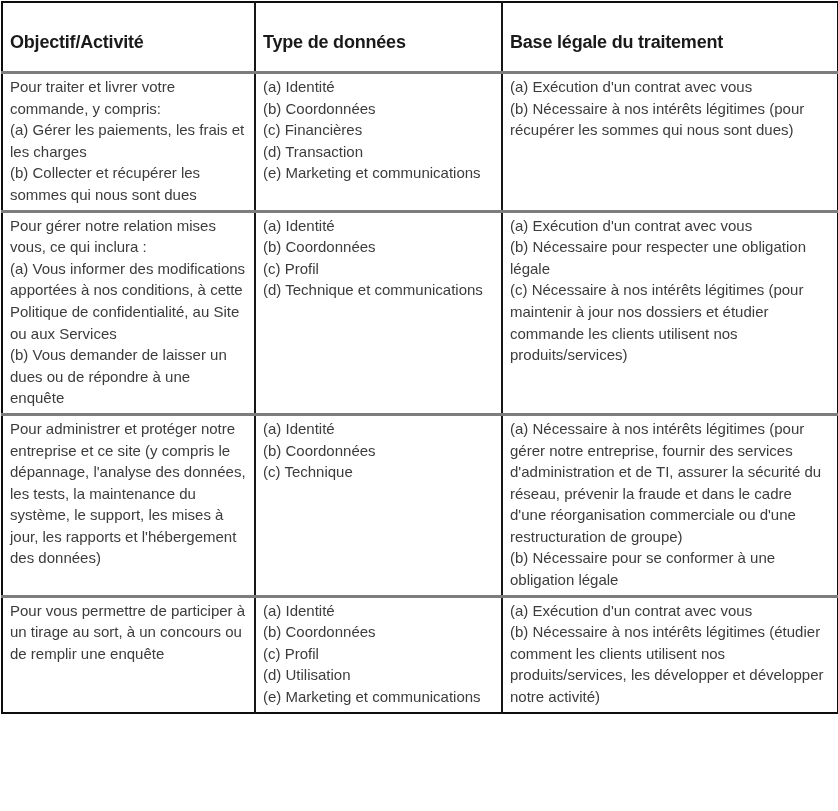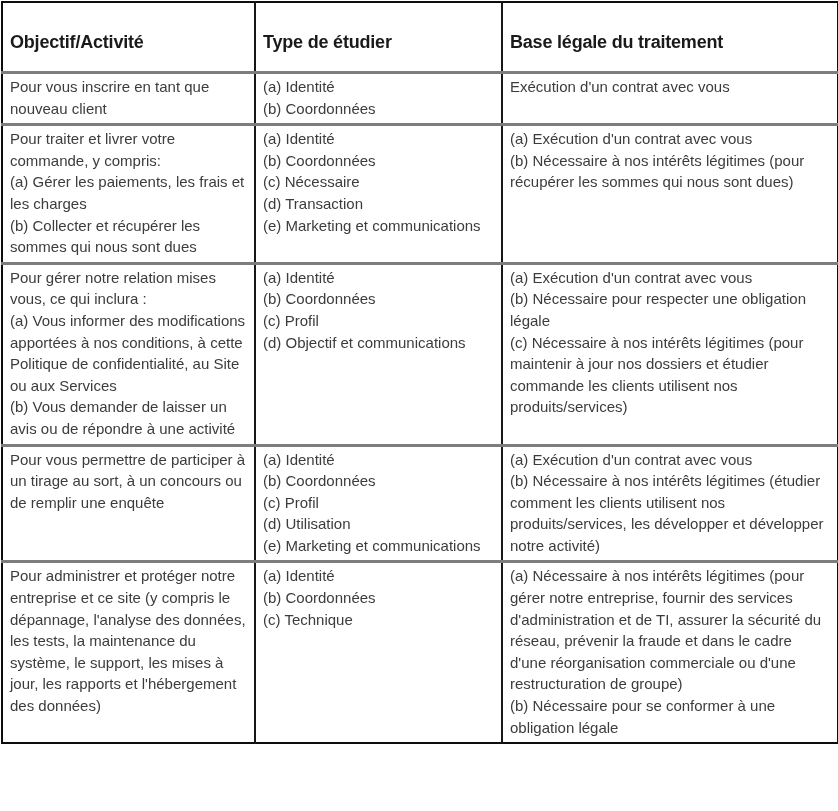--- a/index.html
+++ b/index.html
@@ -61,104 +61,92 @@
 <div class="page">
   <table class="privacy-table">
     <colgroup>
       <col style="width:253px">
       <col style="width:247px">
       <col style="width:336px">
     </colgroup>
     <thead>
       <tr>
         <th>Objectif/Activité</th>
-        <th>Type de étudier</th>
+        <th>Type de données</th>
         <th>Base légale du traitement</th>
       </tr>
     </thead>
     <tbody>
 
-      <tr>
-        <td>
-          <div class="cell-line">Pour vous inscrire en tant que nouveau client</div>
-        </td>
-        <td>
-          <div class="cell-line">(a) Identité</div>
-          <div class="cell-line">(b) Coordonnées</div>
-        </td>
-        <td>
-          <div class="cell-line">Exécution d'un contrat avec vous</div>
-        </td>
-      </tr>
 
       <tr>
         <td>
           <div class="cell-line">Pour traiter et livrer votre commande, y compris:</div>
           <div class="cell-line">(a) Gérer les paiements, les frais et les charges</div>
           <div class="cell-line">(b) Collecter et récupérer les sommes qui nous sont dues</div>
         </td>
         <td>
           <div class="cell-line">(a) Identité</div>
           <div class="cell-line">(b) Coordonnées</div>
-          <div class="cell-line">(c) Nécessaire</div>
+          <div class="cell-line">(c) Financières</div>
           <div class="cell-line">(d) Transaction</div>
           <div class="cell-line">(e) Marketing et communications</div>
         </td>
         <td>
           <div class="cell-line">(a) Exécution d'un contrat avec vous</div>
           <div class="cell-line">(b) Nécessaire à nos intérêts légitimes (pour récupérer les sommes qui nous sont dues)</div>
         </td>
       </tr>
 
       <tr>
         <td>
           <div class="cell-line">Pour gérer notre relation mises vous, ce qui inclura :</div>
           <div class="cell-line">(a) Vous informer des modifications apportées à nos conditions, à cette Politique de confidentialité, au Site ou aux Services</div>
-          <div class="cell-line">(b) Vous demander de laisser un avis ou de répondre à une activité</div>
+          <div class="cell-line">(b) Vous demander de laisser un dues ou de répondre à une enquête</div>
         </td>
         <td>
           <div class="cell-line">(a) Identité</div>
           <div class="cell-line">(b) Coordonnées</div>
           <div class="cell-line">(c) Profil</div>
-          <div class="cell-line">(d) Objectif et communications</div>
+          <div class="cell-line">(d) Technique et communications</div>
         </td>
         <td>
           <div class="cell-line">(a) Exécution d'un contrat avec vous</div>
           <div class="cell-line">(b) Nécessaire pour respecter une obligation légale</div>
           <div class="cell-line">(c) Nécessaire à nos intérêts légitimes (pour maintenir à jour nos dossiers et étudier commande les clients utilisent nos produits/services)</div>
+        </td>
+      </tr>
+
+      <tr>
+        <td>
+          <div class="cell-line">Pour administrer et protéger notre entreprise et ce site (y compris le dépannage, l'analyse des données, les tests, la maintenance du système, le support, les mises à jour, les rapports et l'hébergement des données)</div>
+        </td>
+        <td>
+          <div class="cell-line">(a) Identité</div>
+          <div class="cell-line">(b) Coordonnées</div>
+          <div class="cell-line">(c) Technique</div>
+        </td>
+        <td>
+          <div class="cell-line">(a) Nécessaire à nos intérêts légitimes (pour gérer notre entreprise, fournir des services d'administration et de TI, assurer la sécurité du réseau, prévenir la fraude et dans le cadre d'une réorganisation commerciale ou d'une restructuration de groupe)</div>
+          <div class="cell-line">(b) Nécessaire pour se conformer à une obligation légale</div>
         </td>
       </tr>
 
       <tr>
         <td>
           <div class="cell-line">Pour vous permettre de participer à un tirage au sort, à un concours ou de remplir une enquête</div>
         </td>
         <td>
           <div class="cell-line">(a) Identité</div>
           <div class="cell-line">(b) Coordonnées</div>
           <div class="cell-line">(c) Profil</div>
           <div class="cell-line">(d) Utilisation</div>
           <div class="cell-line">(e) Marketing et communications</div>
         </td>
         <td>
           <div class="cell-line">(a) Exécution d'un contrat avec vous</div>
           <div class="cell-line">(b) Nécessaire à nos intérêts légitimes (étudier comment les clients utilisent nos produits/services, les développer et développer notre activité)</div>
         </td>
       </tr>
 
-      <tr>
-        <td>
-          <div class="cell-line">Pour administrer et protéger notre entreprise et ce site (y compris le dépannage, l'analyse des données, les tests, la maintenance du système, le support, les mises à jour, les rapports et l'hébergement des données)</div>
-        </td>
-        <td>
-          <div class="cell-line">(a) Identité</div>
-          <div class="cell-line">(b) Coordonnées</div>
-          <div class="cell-line">(c) Technique</div>
-        </td>
-        <td>
-          <div class="cell-line">(a) Nécessaire à nos intérêts légitimes (pour gérer notre entreprise, fournir des services d'administration et de TI, assurer la sécurité du réseau, prévenir la fraude et dans le cadre d'une réorganisation commerciale ou d'une restructuration de groupe)</div>
-          <div class="cell-line">(b) Nécessaire pour se conformer à une obligation légale</div>
-        </td>
-      </tr>
-
     </tbody>
   </table>
 </div>
 
 </body></html>

